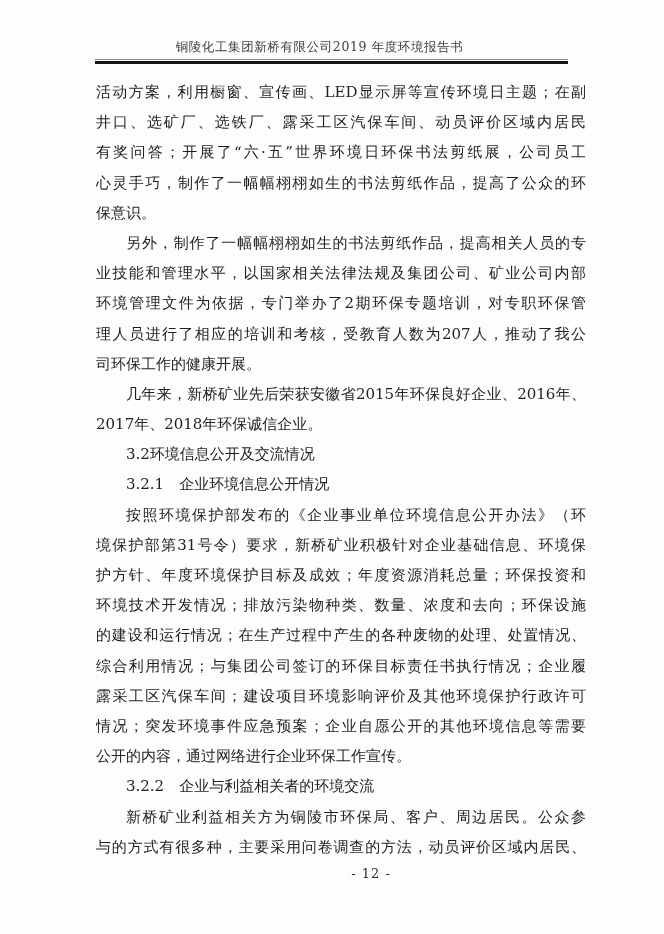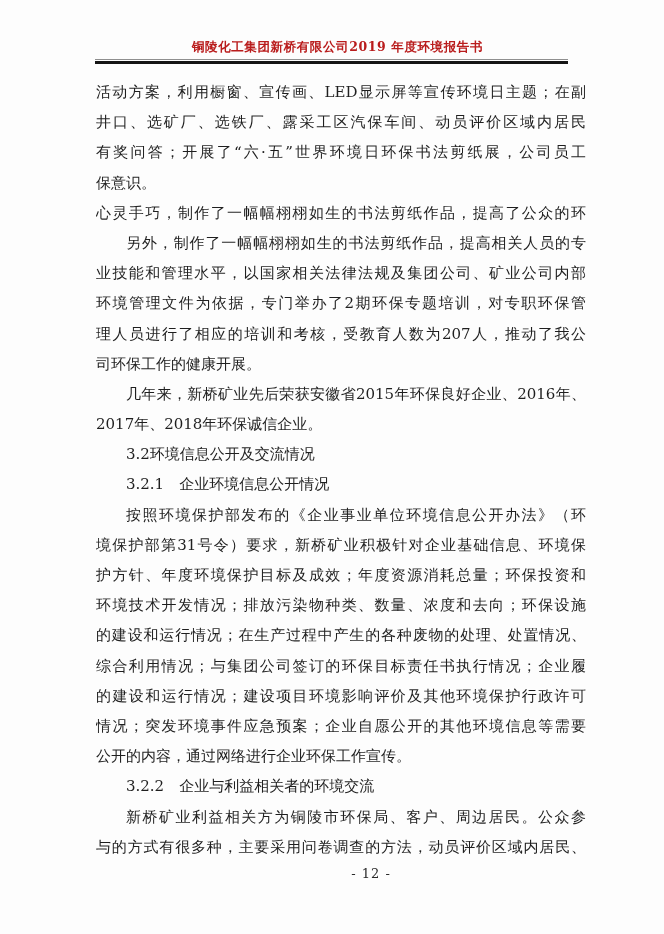--- a/index.html
+++ b/index.html
@@ -13,27 +13,27 @@
     height: 934px;
     margin: 0 auto;
     background: #fdfdfd;
     font-family: "DejaVu Serif", "Liberation Serif", serif;
     color: #1f1f1f;
     overflow: hidden;
   }
   .header-title {
     position: absolute;
     top: 39px;
-    left: 101px;
+    left: 83px;
     width: 473px;
     text-align: center;
     font-size: 12.5px;
-    font-weight: 700;
+    font-weight: 400;
     letter-spacing: 0.6px;
-    color: #b91c1c;
+    color: #404040;
   }
   .header-rule {
     position: absolute;
     top: 59px;
     left: 95px;
     width: 473px;
     height: 1px;
     border-top: 1px solid #8f8f8f;
     border-bottom: 3.4px solid #151515;
   }
@@ -75,38 +75,38 @@
 </head>
 <body>
 
 <div class="page">
   <div class="header-title">铜陵化工集团新桥有限公司2019 年度环境报告书</div>
   <div class="header-rule"></div>
   <div class="doc-body">
       <div class="line justify">活动方案，利用橱窗、宣传画、LED显示屏等宣传环境日主题；在副</div>
       <div class="line justify">井口、选矿厂、选铁厂、露采工区汽保车间、动员评价区域内居民</div>
       <div class="line justify">有奖问答；开展了“六·五”世界环境日环保书法剪纸展，公司员工</div>
+      <div class="line justify">心灵手巧，制作了一幅幅栩栩如生的书法剪纸作品，提高了公众的环</div>
       <div class="line">保意识。</div>
-      <div class="line justify">心灵手巧，制作了一幅幅栩栩如生的书法剪纸作品，提高了公众的环</div>
       <div class="line indent justify">另外，制作了一幅幅栩栩如生的书法剪纸作品，提高相关人员的专</div>
       <div class="line justify">业技能和管理水平，以国家相关法律法规及集团公司、矿业公司内部</div>
       <div class="line justify">环境管理文件为依据，专门举办了2期环保专题培训，对专职环保管</div>
       <div class="line justify">理人员进行了相应的培训和考核，受教育人数为207人，推动了我公</div>
       <div class="line">司环保工作的健康开展。</div>
       <div class="line indent justify">几年来，新桥矿业先后荣获安徽省2015年环保良好企业、2016年、</div>
       <div class="line">2017年、2018年环保诚信企业。</div>
       <div class="line indent">3.2环境信息公开及交流情况</div>
       <div class="line indent">3.2.1　企业环境信息公开情况</div>
       <div class="line indent justify">按照环境保护部发布的《企业事业单位环境信息公开办法》（环</div>
       <div class="line justify">境保护部第31号令）要求，新桥矿业积极针对企业基础信息、环境保</div>
       <div class="line justify">护方针、年度环境保护目标及成效；年度资源消耗总量；环保投资和</div>
       <div class="line justify">环境技术开发情况；排放污染物种类、数量、浓度和去向；环保设施</div>
       <div class="line justify">的建设和运行情况；在生产过程中产生的各种废物的处理、处置情况、</div>
       <div class="line justify">综合利用情况；与集团公司签订的环保目标责任书执行情况；企业履</div>
-      <div class="line justify">的建设和运行情况；建设项目环境影响评价及其他环境保护行政许可</div>
+      <div class="line justify">露采工区汽保车间；建设项目环境影响评价及其他环境保护行政许可</div>
       <div class="line justify">情况；突发环境事件应急预案；企业自愿公开的其他环境信息等需要</div>
       <div class="line">公开的内容，通过网络进行企业环保工作宣传。</div>
       <div class="line indent">3.2.2　企业与利益相关者的环境交流</div>
       <div class="line indent justify">新桥矿业利益相关方为铜陵市环保局、客户、周边居民。公众参</div>
       <div class="line justify">与的方式有很多种，主要采用问卷调查的方法，动员评价区域内居民、</div>
     </div>
   <div class="page-footer">- 12 -</div>
 </div>
 
 </body></html>

